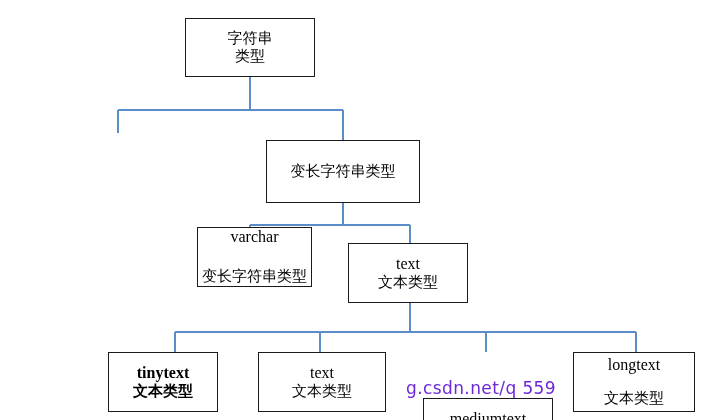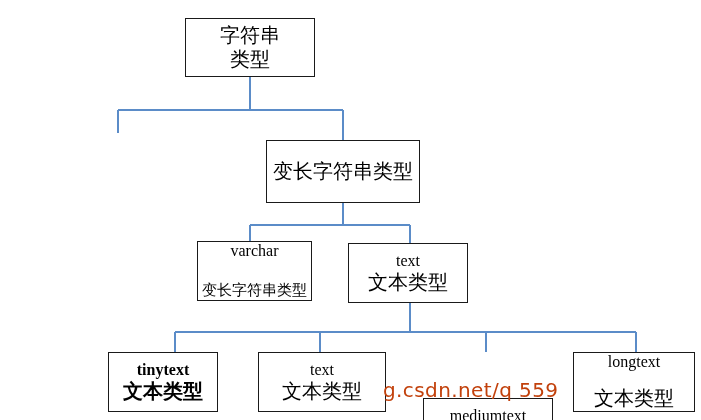--- a/index.html
+++ b/index.html
@@ -41,30 +41,30 @@
     white-space: nowrap;
     color: #000000;
     text-align: center;
   }
   .line-latin {
     font-family: "Liberation Serif", "DejaVu Serif", serif;
     font-size: 16px;
   }
   .line-cjk {
     font-family: "DejaVu Sans", "Liberation Sans", sans-serif;
-    font-size: 20px;
+    font-size: 15px;
   }
   .watermark {
     position: absolute;
-    left: 383px;
+    left: 406px;
     top: 378px;
     font-family: "DejaVu Sans", "Liberation Sans", sans-serif;
-    font-size: 20px;
+    font-size: 17px;
     letter-spacing: 0.4px;
-    color: #c2410c;
+    color: #6d28d9;
     white-space: nowrap;
     z-index: 3;
     pointer-events: none;
   }
 </style>
 </head>
 <body>
 
 <div id="diagram-canvas">
 
@@ -82,21 +82,21 @@
   <div class="node-box" style="left:185px; top:18px; width:130px; height:59px;">
     <span class="node-line line-cjk">字符串</span>
     <span class="node-line line-cjk">类型</span>
   </div>
 
 
   <div class="node-box" style="left:266px; top:140px; width:154px; height:63px;">
     <span class="node-line line-cjk">变长字符串类型</span>
   </div>
 
-  <div class="node-box" style="left:197px; top:241px; width:115px; height:60px;gap:21px;">
+  <div class="node-box" style="left:197px; top:227px; width:115px; height:60px;gap:21px;">
     <span class="node-line line-latin">varchar</span>
     <span class="node-line line-cjk" style="font-size:15px;">变长字符串类型</span>
   </div>
 
   <div class="node-box" style="left:348px; top:243px; width:120px; height:60px;">
     <span class="node-line line-latin">text</span>
     <span class="node-line line-cjk">文本类型</span>
   </div>
 
   <div class="node-box" style="left:108px; top:352px; width:110px; height:60px;font-weight:bold;">

